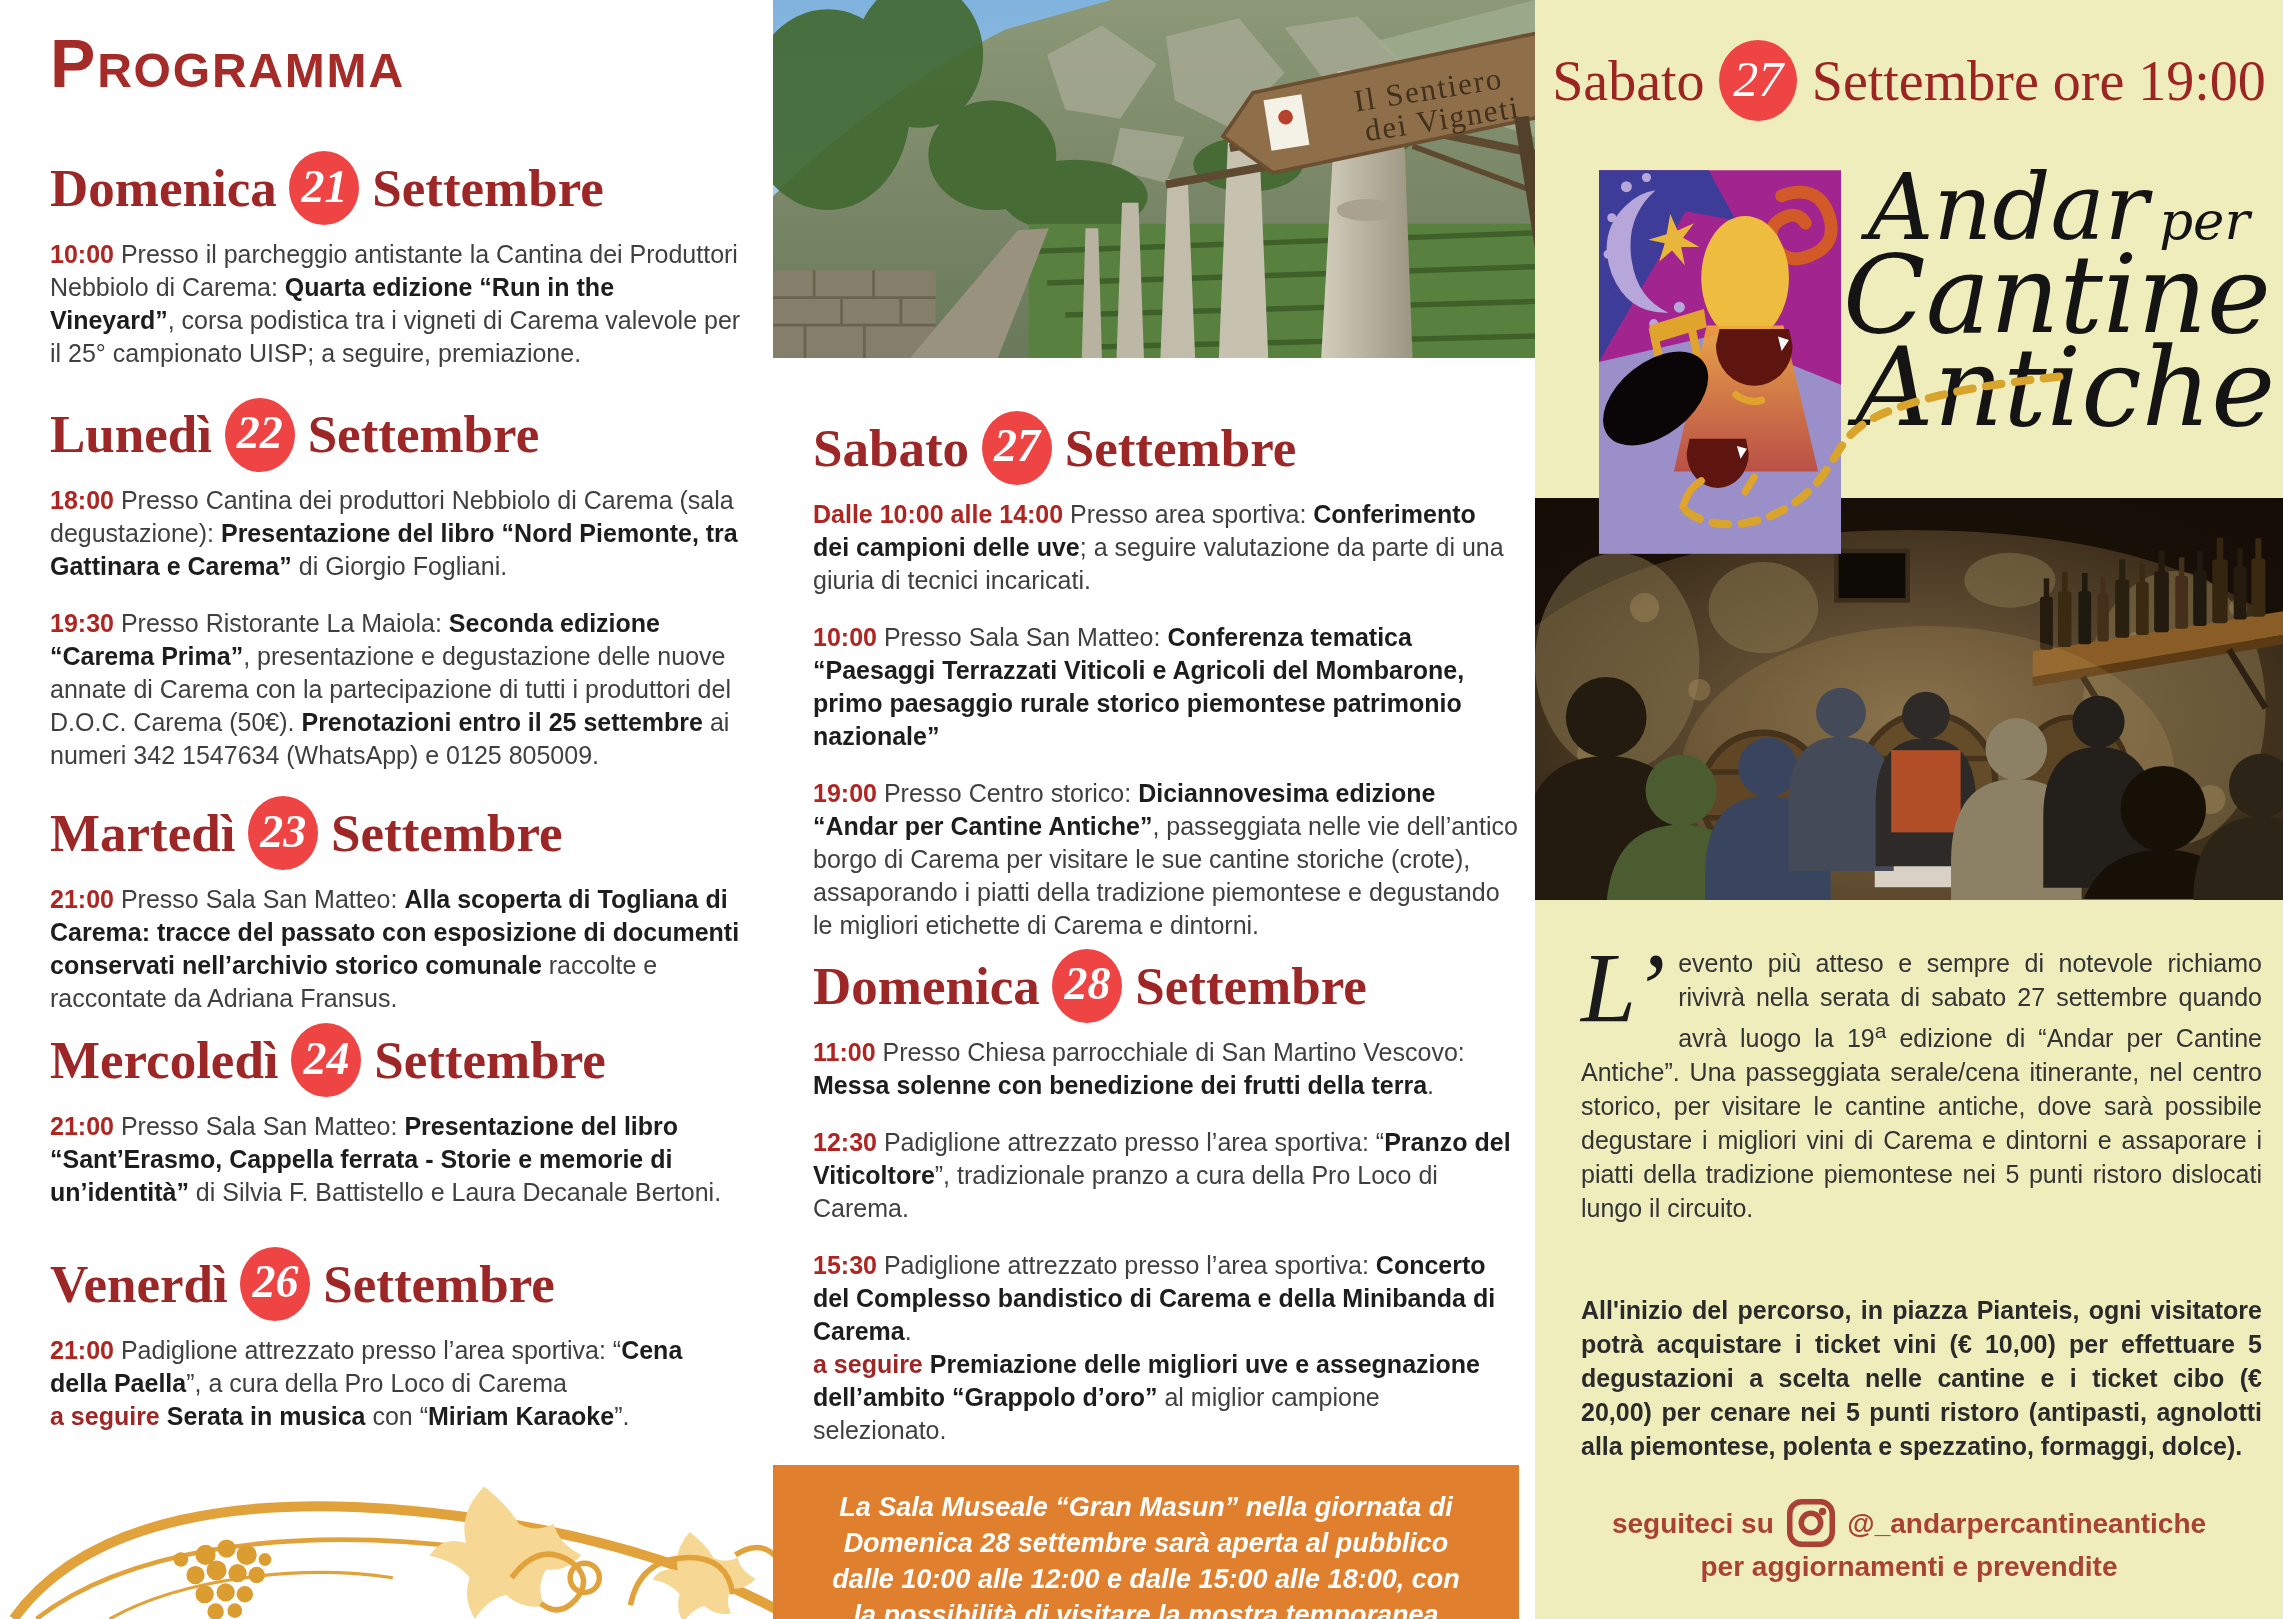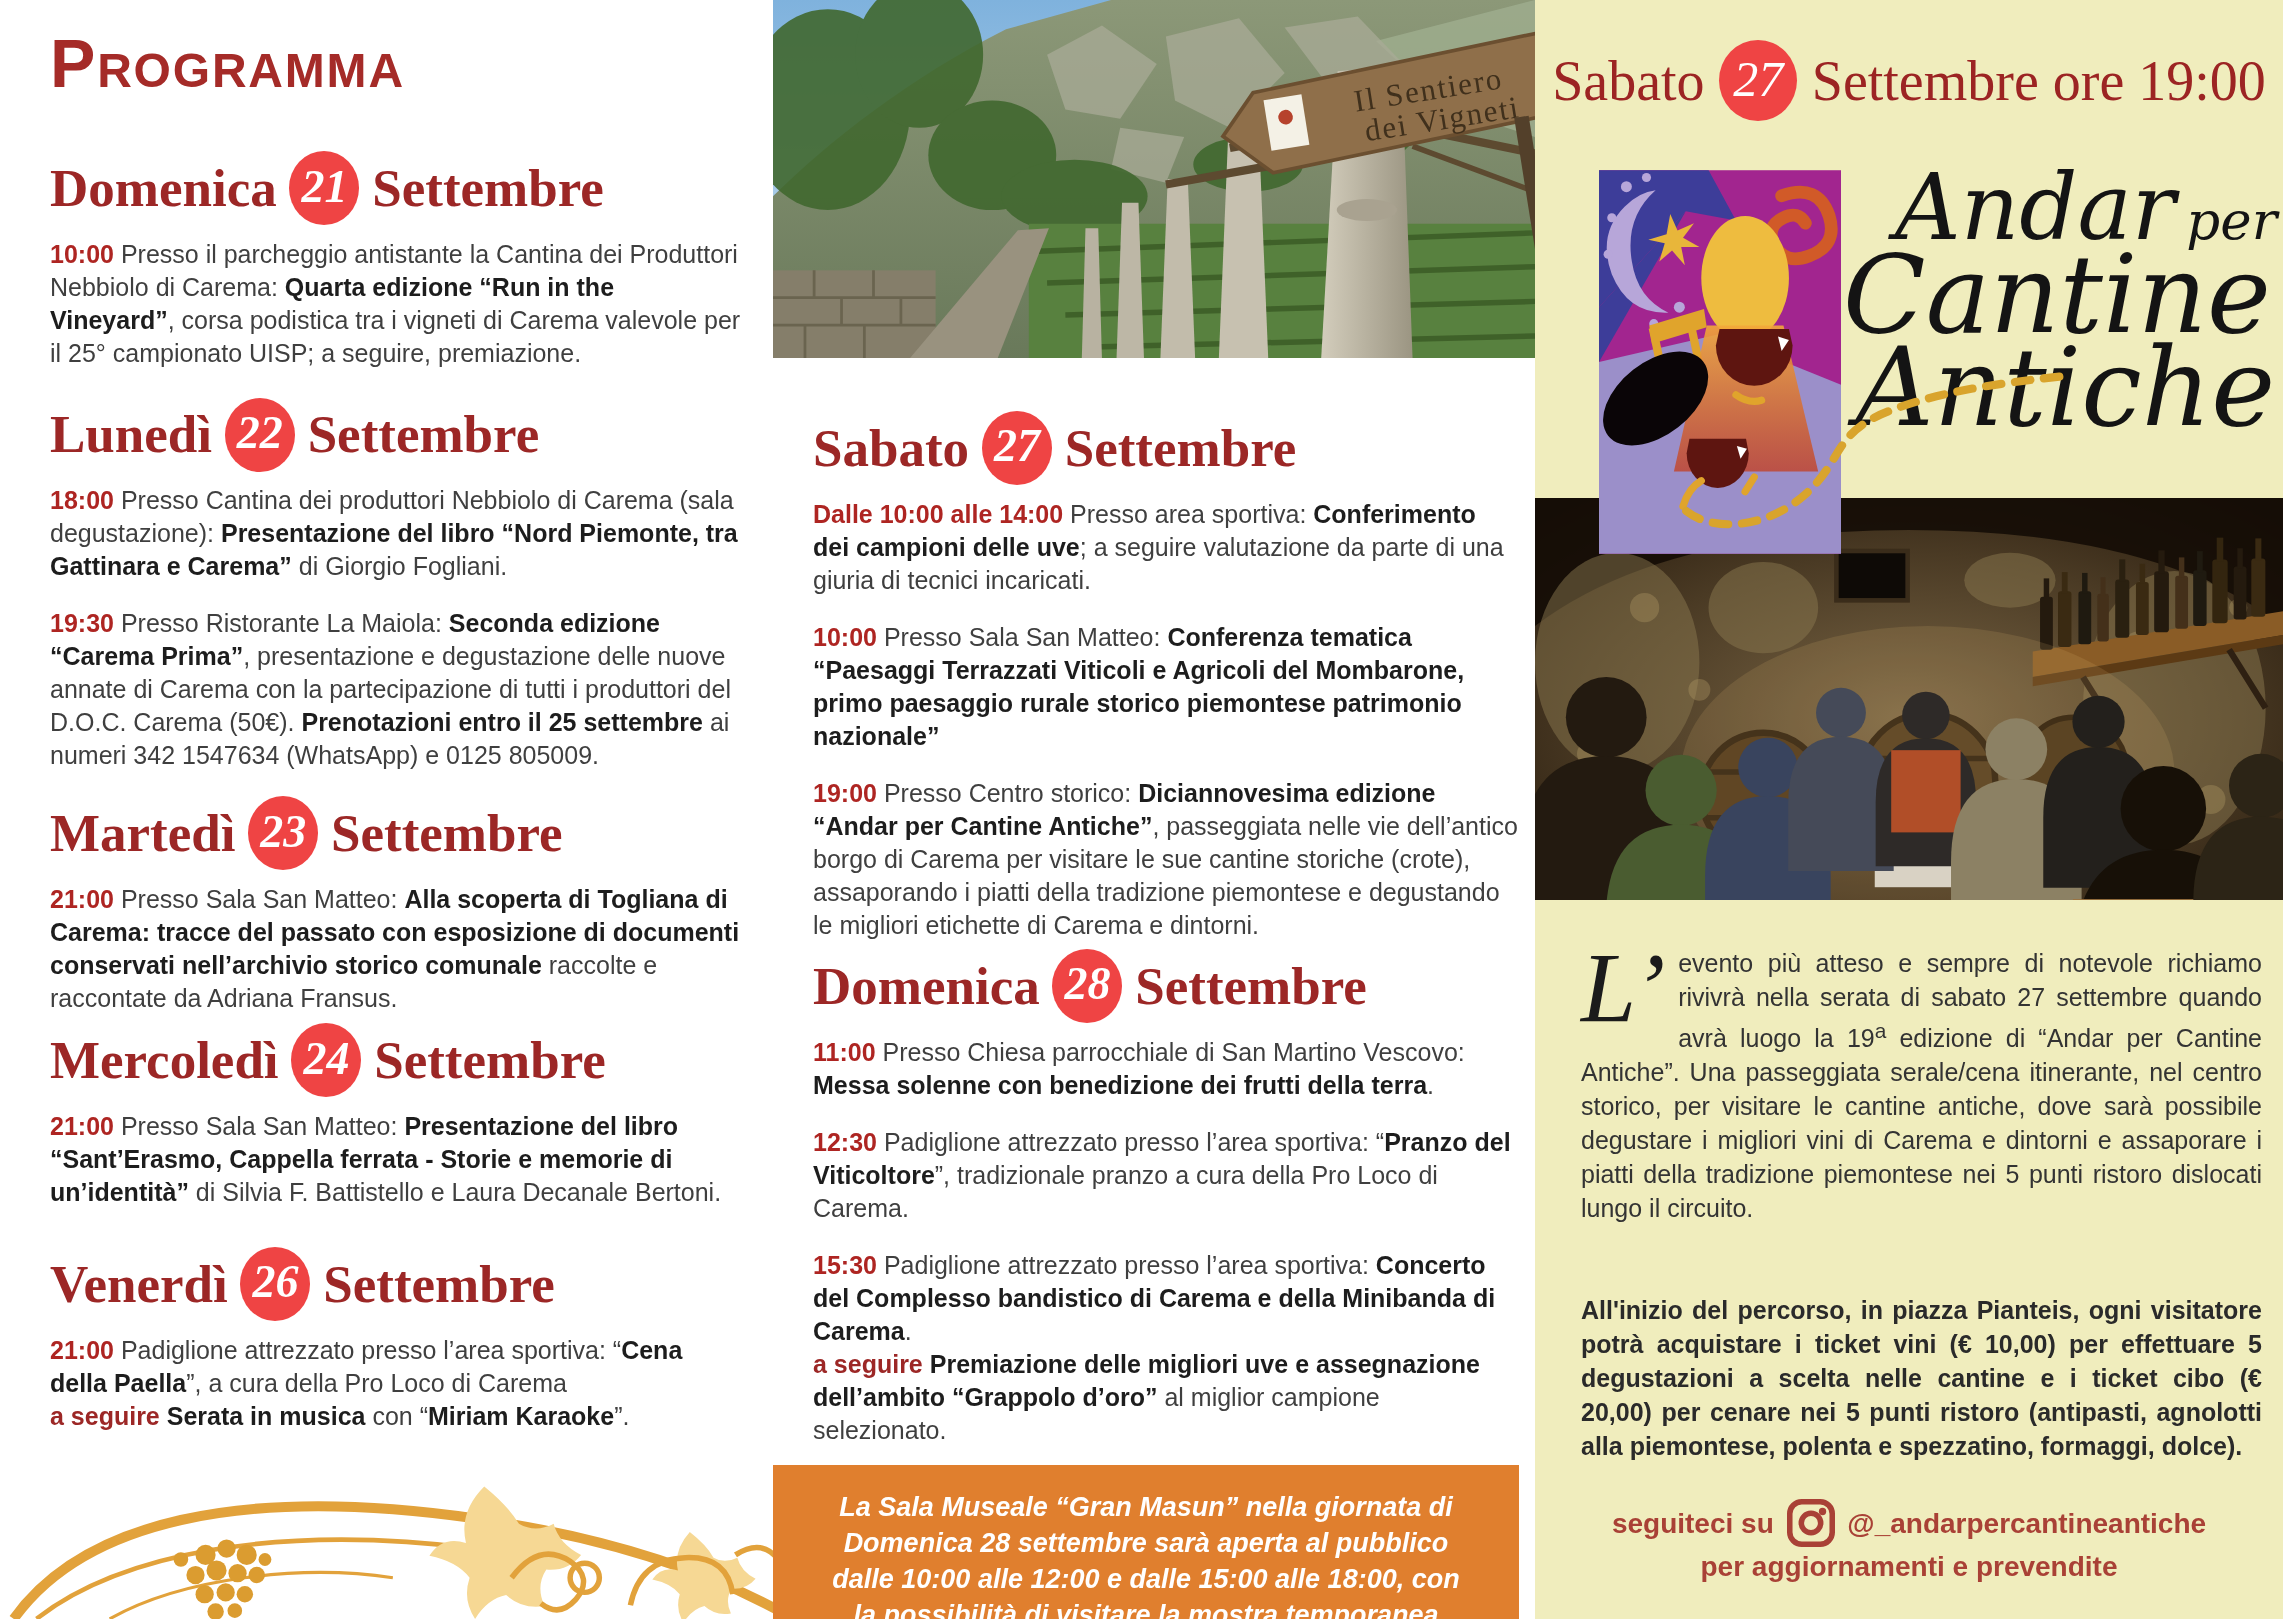--- a/index.html
+++ b/index.html
@@ -40,21 +40,21 @@
   
   .col-right{position:absolute;left:1535px;top:0;width:748px;height:1619px;background:#f0edbd;}
   .r-header{position:absolute;top:40px;left:0;width:100%;display:flex;align-items:center;
          justify-content:center;gap:14.6px;font-family:"Liberation Serif",serif;
          font-size:56px;color:#9c2423;}
   .r-header .num-badge{width:78px;height:81px;font-size:50px;}
   .logo{position:absolute;left:64px;top:170px;width:242px;height:384px;z-index:2;}
   .dash-swirl{position:absolute;left:128px;top:358px;width:413px;height:175px;z-index:3;pointer-events:none;}
   .script{position:absolute;left:302px;top:166px;width:440px;z-index:2;
          font-family:"DejaVu Serif",serif;font-style:italic;color:#141414;line-height:.93;}
-  .script .l1{font-size:91px;text-align:right;padding-left:3.7px;}
+  .script .l1{font-size:91px;text-align:center;padding-left:3.7px;}
   .script .s-per{font-size:53px;margin-left:11px;}
   .script .l2{font-size:108px;text-align:center;margin-top:-5.5px;}
   .script .l3{font-size:108px;text-align:right;padding-right:1.8px;margin-top:-7.3px;}
   .photo-cellar{position:absolute;left:0;top:498px;width:748px;height:402px;z-index:1;}
   .r-para{position:absolute;left:46px;width:681px;text-align:justify;
          font-size:25px;line-height:34px;color:#333333;}
   .r-para1{top:921px;}
   .r-para2{top:1268px;font-weight:700;color:#2a2a2a;}
   .dropcap{float:left;font-family:"Liberation Serif",serif;font-style:italic;
          font-size:99px;line-height:75px;margin:3.7px 12.8px 0 0;color:#1b1b1b;}

